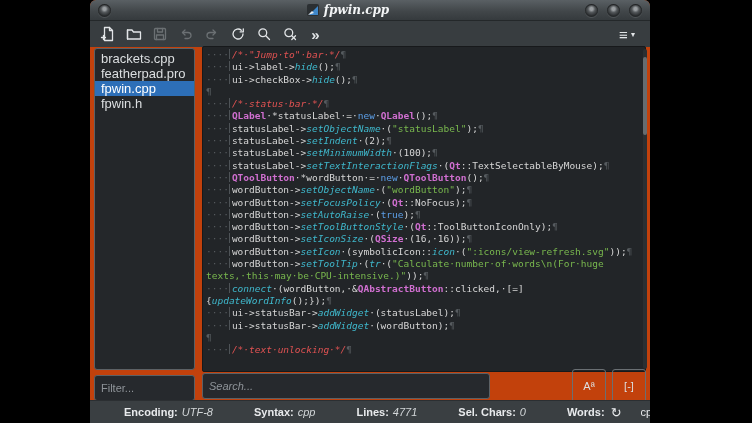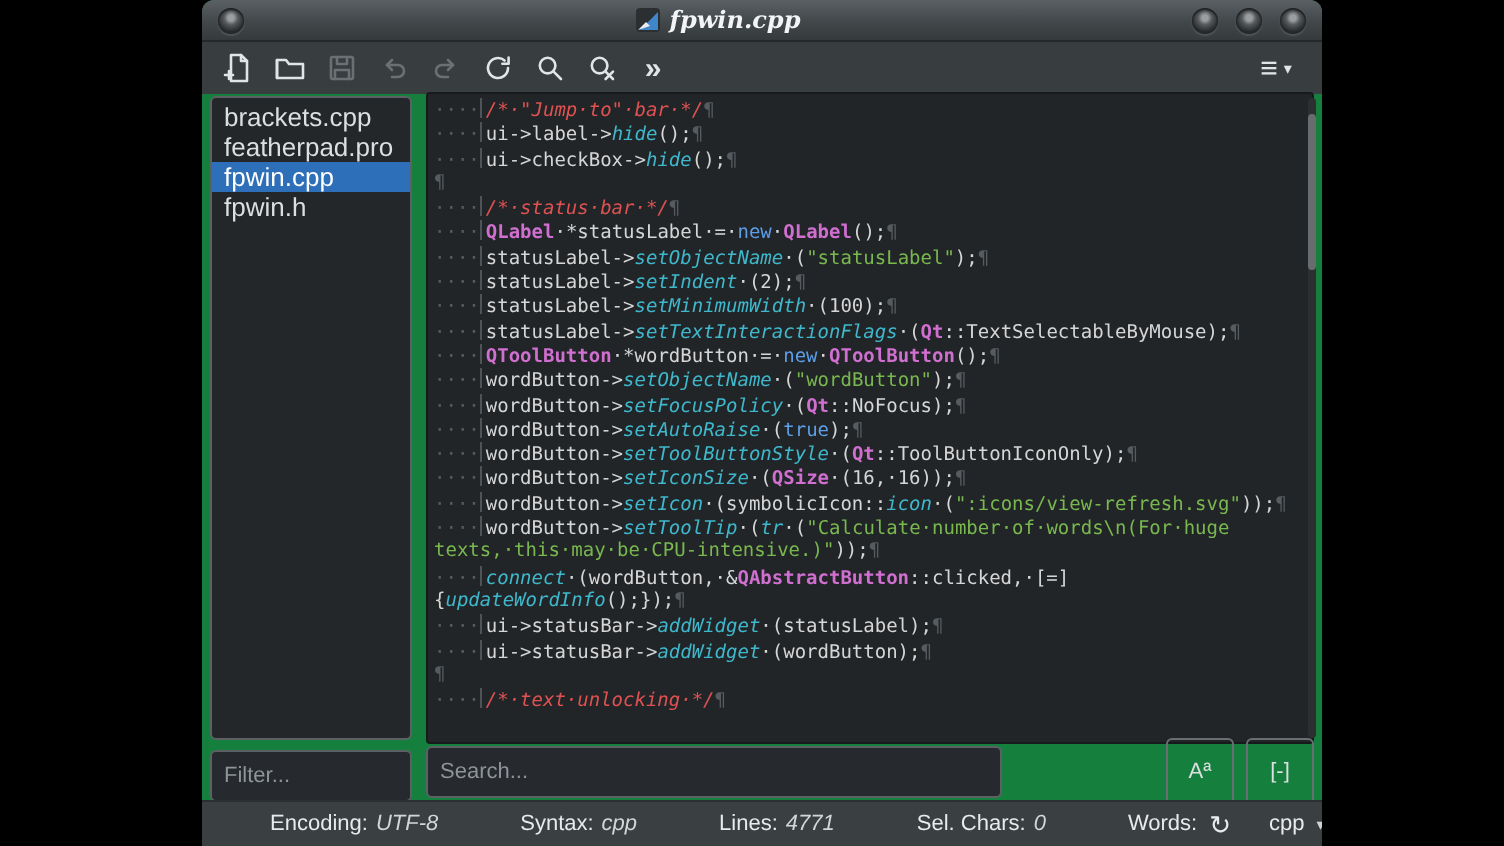--- a/index.html
+++ b/index.html
@@ -1,17 +1,17 @@
 <!DOCTYPE html>
 <html><head>
 <meta charset="utf-8">
 <style>
   html,body{margin:0;padding:0;background:#000;width:752px;height:423px;overflow:hidden;
     font-family:"Liberation Sans",sans-serif;-webkit-font-smoothing:antialiased;}
-  #window{position:absolute;left:101px;top:0;width:560px;height:423px;background:#15803d;
+  #window{position:absolute;left:90px;top:0;width:560px;height:423px;background:#c2410c;
     border-radius:6px 6px 0 0;overflow:hidden;}
   
   #titlebar{height:20px;background:linear-gradient(#5a6064,#42474a 55%,#353a3d);
     display:flex;align-items:center;border-bottom:1px solid #24282a;}
   .winbtn{width:13px;height:13px;border-radius:50%;border:none;padding:0;cursor:pointer;
     background:radial-gradient(circle at 50% 38%,#9a9ea1 0 1.5px,#55595c 3.5px,#26292b 7px);
     box-shadow:0 1px 1px rgba(255,255,255,.12), inset 0 1px 1px rgba(0,0,0,.6);}
   #titlebar .left{margin-left:8px;}
   #titlebar .right{margin-right:8px;display:flex;gap:9px;}
   #title-center{flex:1;display:flex;justify-content:center;align-items:center;gap:5px;
@@ -48,32 +48,32 @@
   .s{color:#79b84e;}
   .g{display:inline-block;width:0;height:10px;border-left:1px solid #4e5357;margin-right:2px;vertical-align:-1px;}
   #editor-scrollbar{position:absolute;right:3px;top:49px;width:4px;height:320px;border-radius:2px;background:#2b2f32;}
   #editor-scroll-thumb{position:absolute;left:0;top:8px;width:4px;height:78px;border-radius:2px;background:#666c70;cursor:grab;}
   
   input{background:#26292d;border:1px solid #5c6165;border-radius:3px;color:#dfe2e4;
     padding:12px 6px;font-size:11px;font-family:"Liberation Sans",sans-serif;outline:none;box-sizing:border-box;}
   input::placeholder{color:#8f9499;}
   #filter-input{position:absolute;left:4px;top:375px;width:101px;height:22px;}
   #search-row{position:absolute;left:112px;right:4px;top:375px;height:22px;display:flex;gap:6px;align-items:center;}
-  #search-input{flex:1;height:16px;}
+  #search-input{flex:1;height:16px;font-style:italic;}
   .sbtn{height:22px;background:transparent;border:none;color:#dcdfe1;display:flex;
     align-items:center;justify-content:center;cursor:pointer;padding:16px;}
   .sbtn.plain{width:20px;}
   .sbtn.boxed{width:25px;border:1px solid #6a6f73;border-radius:3px;font-size:11px;
     font-family:"Liberation Sans",sans-serif;line-height:1;}
   
   #statusbar{position:absolute;left:0;right:0;top:400px;height:23px;background:#3a3f42;
     border-top:1px solid #2b2f32;display:flex;align-items:center;padding:0 10px;gap:17px;
     font-size:11px;color:#e8eaec;box-sizing:border-box;}
   .sb-group{display:flex;align-items:center;gap:4px;white-space:nowrap;}
-  .sb-label{font-weight:normal;padding-left:24px;}
+  .sb-label{font-weight:bold;padding-left:24px;}
   .sb-value{font-style:italic;color:#d2d6d8;}
   #words-refresh{background:transparent;border:none;color:#e8eaec;font-size:13px;line-height:1;
     cursor:pointer;padding:0 2px;}
   #syntax-combo{margin-left:auto;display:flex;align-items:center;gap:6px;cursor:pointer;}
   #syntax-combo .caret{font-size:8px;color:#cfd3d5;}
 </style>
 </head>
 <body>
 
 <div id="window">

